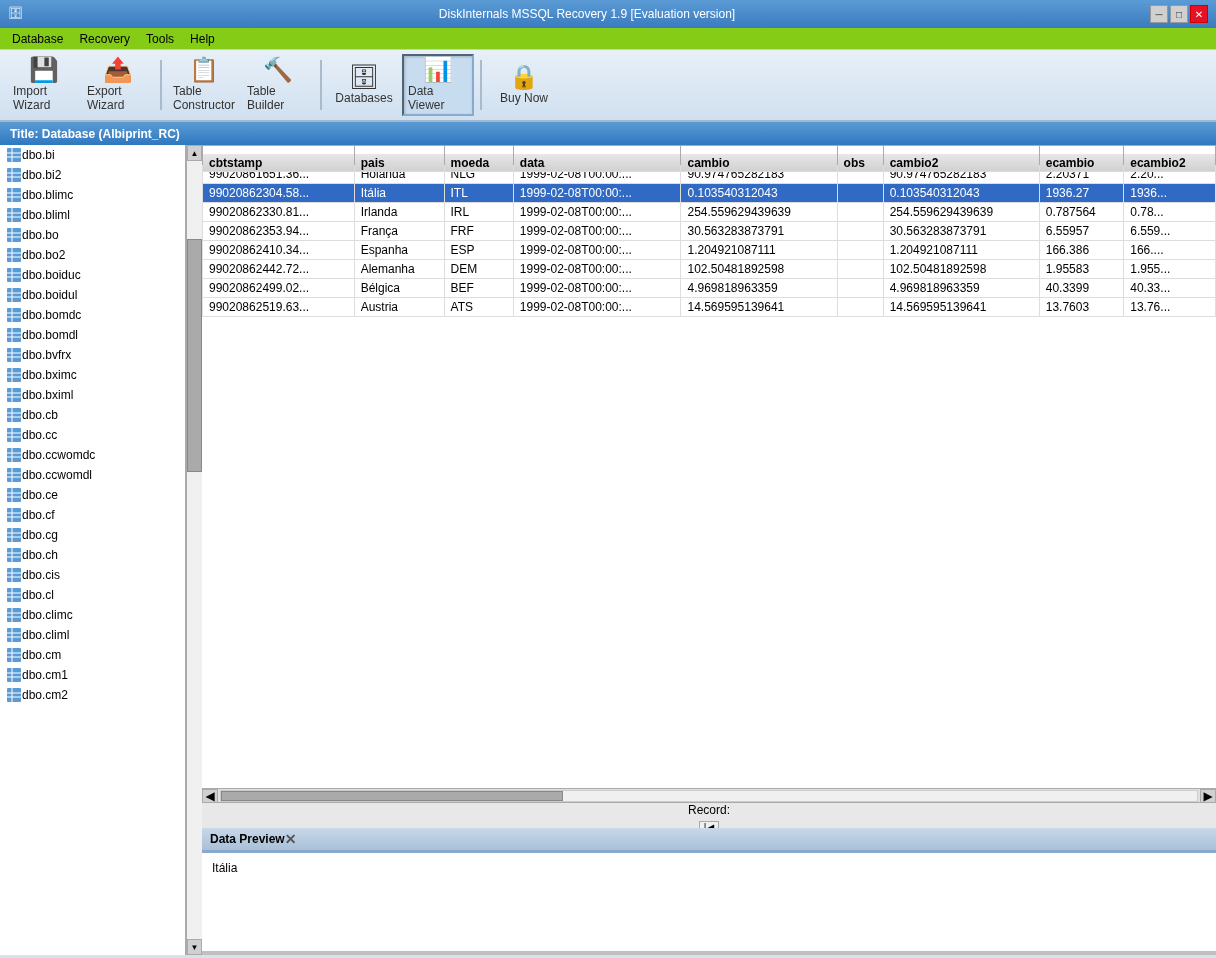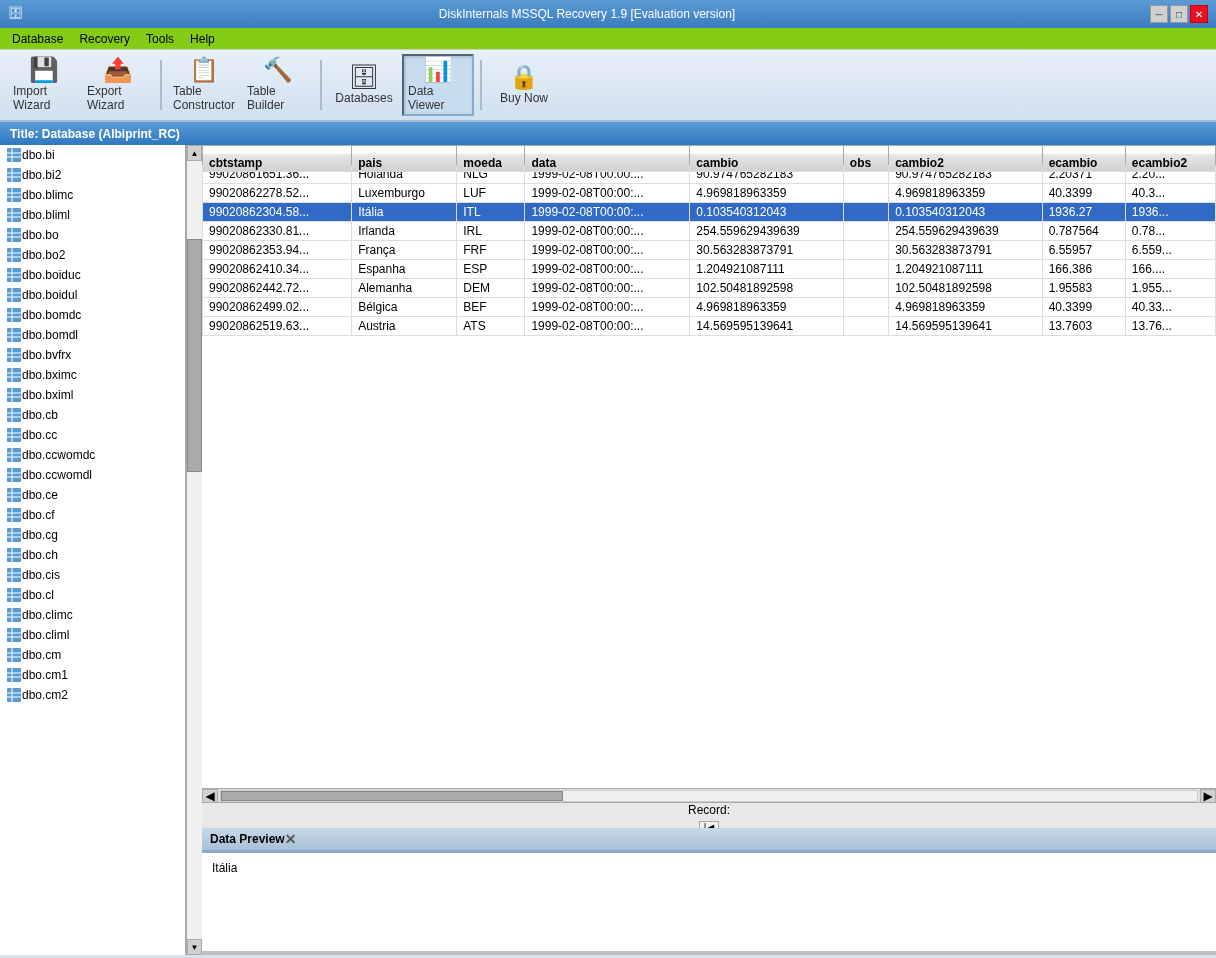--- a/index.html
+++ b/index.html
@@ -674,31 +674,20 @@
               <td>99020861651.36...</td>
               <td>Holanda</td>
               <td>NLG</td>
               <td>1999-02-08T00:00:...</td>
               <td>90.974765282183</td>
               <td></td>
               <td>90.974765282183</td>
               <td>2.20371</td>
               <td>2.20...</td>
             </tr>
-            <tr>
-              <td>99020862278.52...</td>
-              <td>Luxemburgo</td>
-              <td>LUF</td>
-              <td>1999-02-08T00:00:...</td>
-              <td>4.969818963359</td>
-              <td></td>
-              <td>4.969818963359</td>
-              <td>40.3399</td>
-              <td>40.3...</td>
-            </tr>
             <tr class="selected">
               <td>99020862304.58...</td>
               <td>Itália</td>
               <td>ITL</td>
               <td>1999-02-08T00:00:...</td>
               <td>0.103540312043</td>
               <td></td>
               <td>0.103540312043</td>
               <td>1936.27</td>
               <td>1936...</td>

